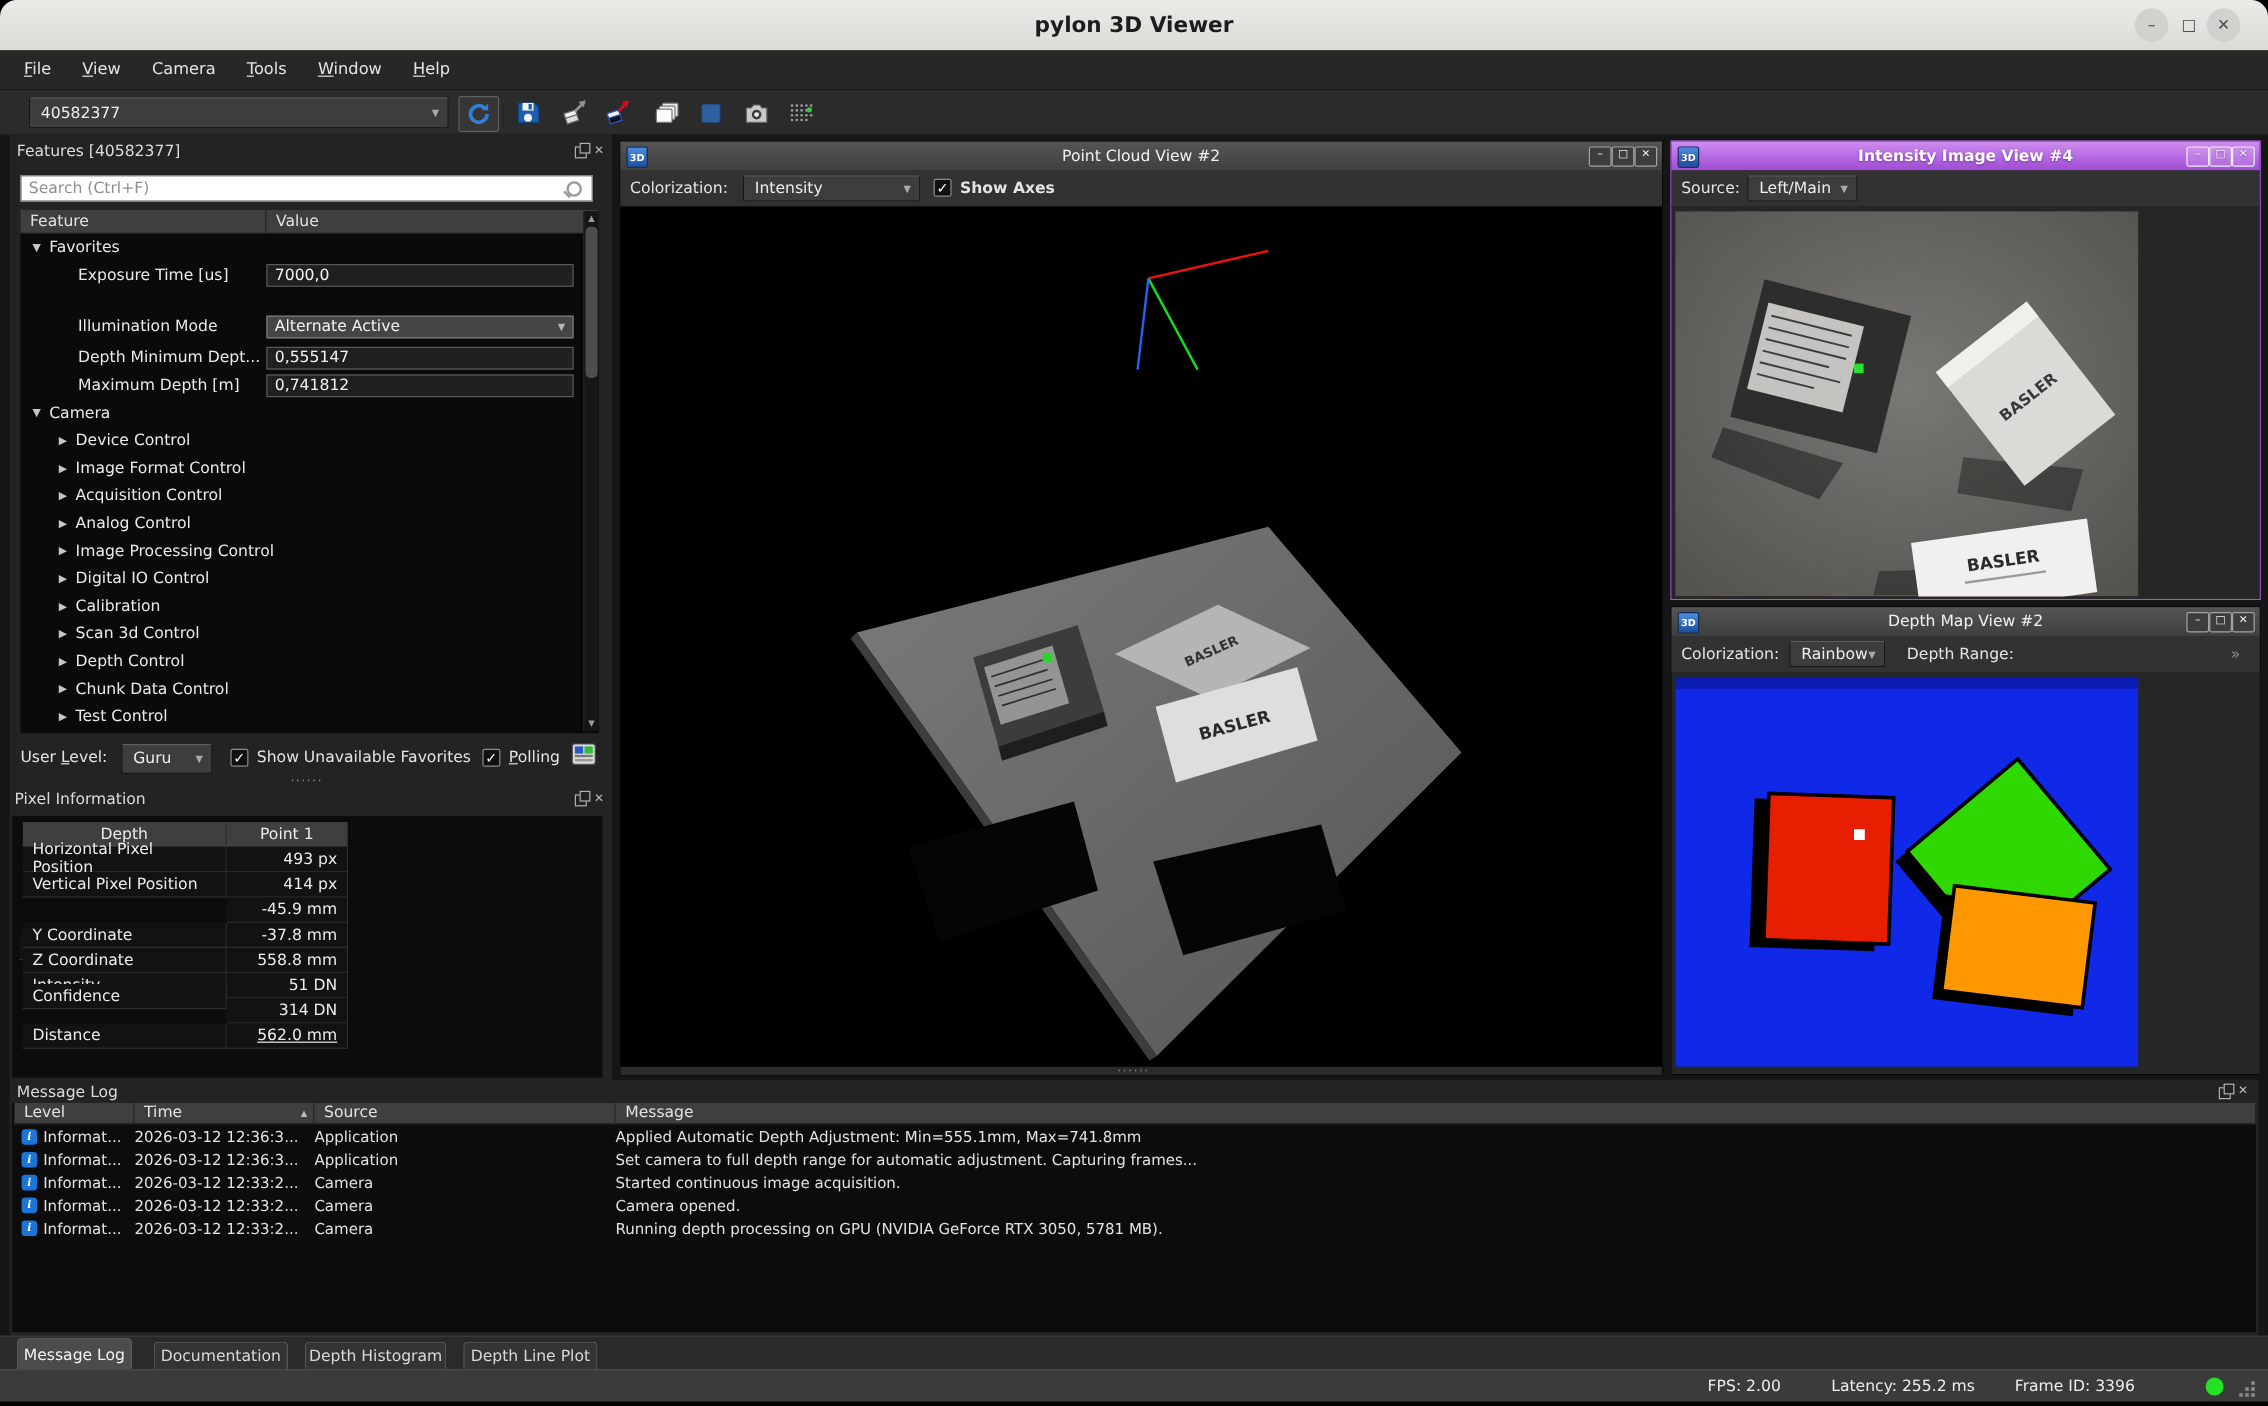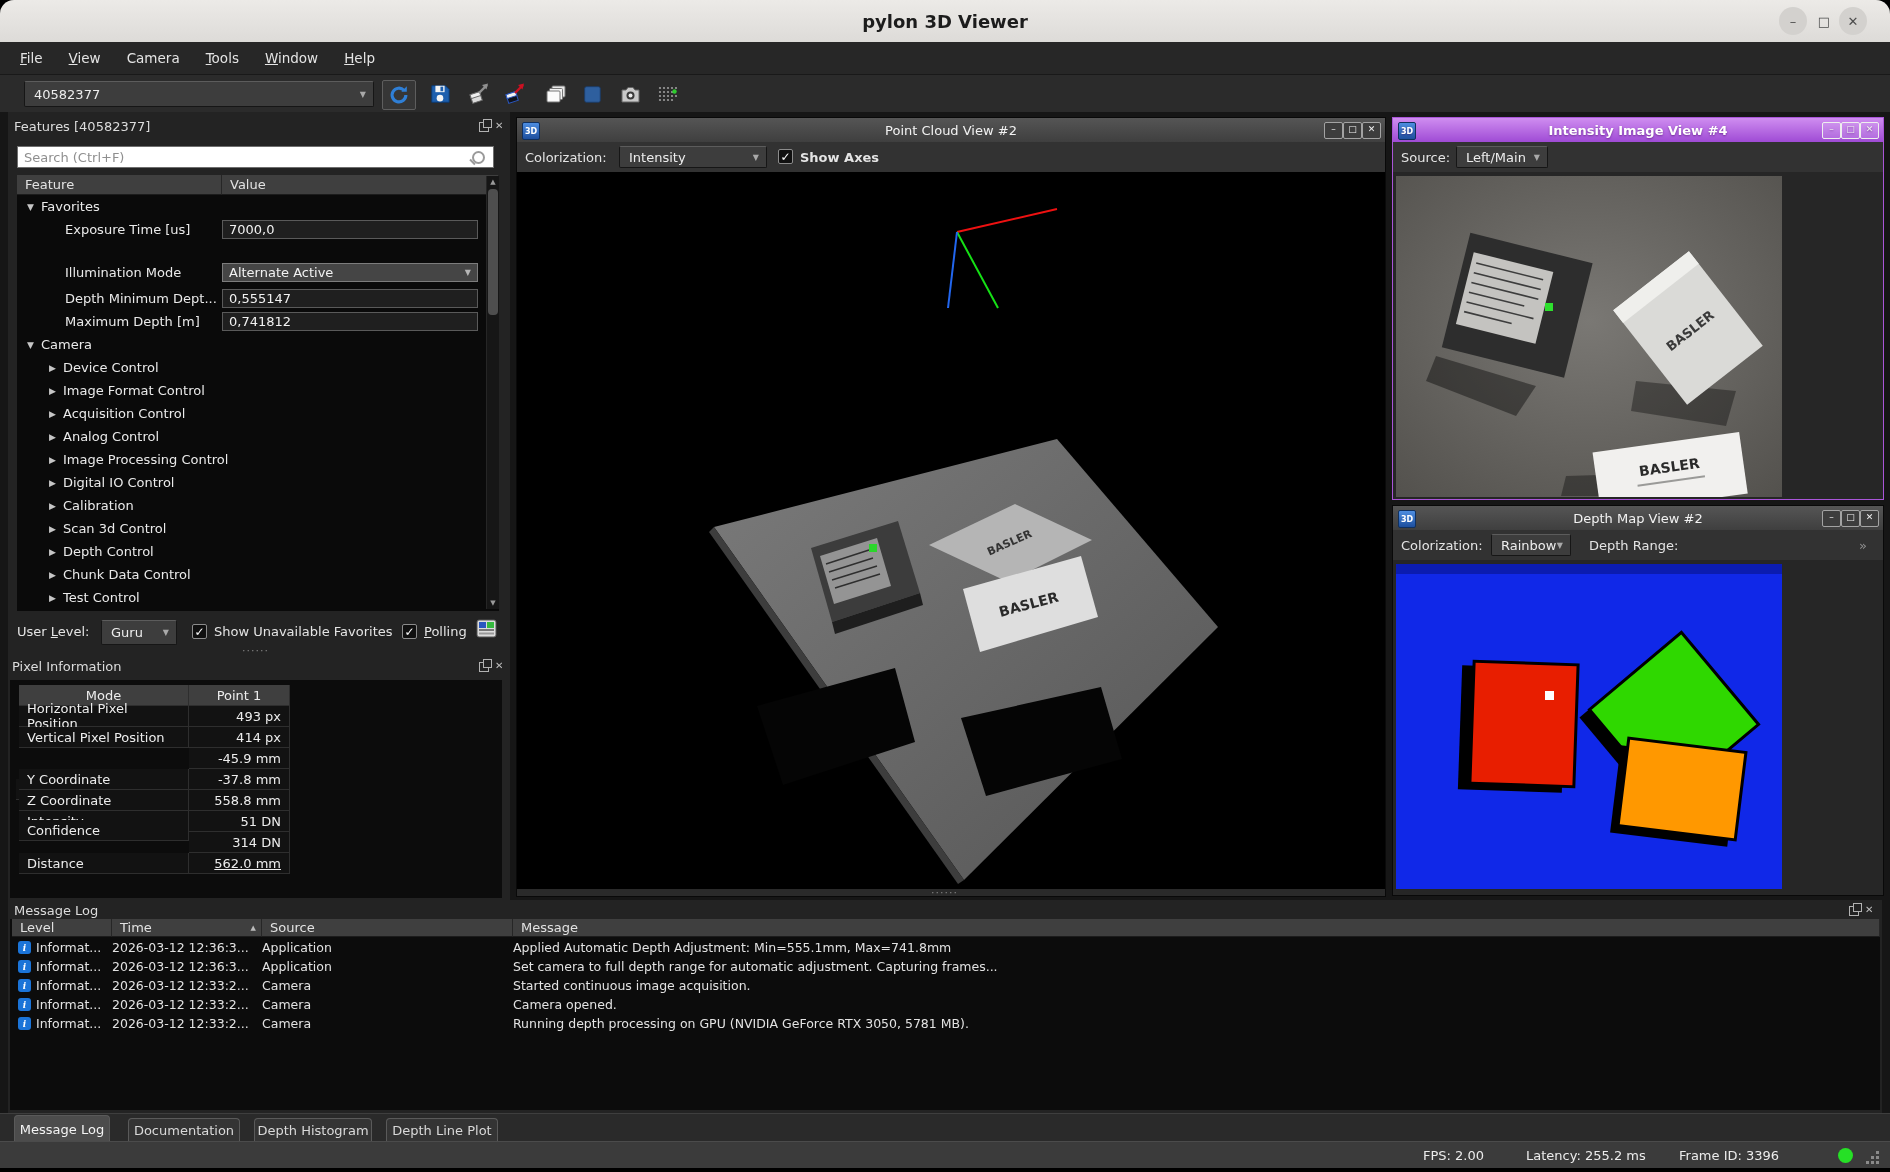--- a/index.html
+++ b/index.html
@@ -310,21 +310,21 @@
         </svg></div>
 
   <div class="dots" style="left:242px;top:644px;">······</div>
 
   <div class="dock-title" style="left:12px;top:659px;">Pixel Information</div>
   <div class="ico-float" style="left:479px;top:662px;">
         <span></span>
       </div>
   <div class="ico-close" style="left:495px;top:661px;">✕</div>
   <div class="panel" style="left:10px;top:680px;width:492px;height:218px;background:#0c0c0c;"></div>
-  <div class="pcell hd" style="left:19px;top:685px;width:170px;height:21px;">Mode</div>
+  <div class="pcell hd" style="left:19px;top:685px;width:170px;height:21px;">Depth</div>
   <div class="pcell hd" style="left:189px;top:685px;width:101px;height:21px;">Point 1</div>
   <div class="pcell" style="left:19px;top:706px;width:170px;height:21px;">Horizontal Pixel Position</div>
   <div class="pcell val" style="left:189px;top:706px;width:101px;height:21px;">493 px</div>
   <div class="pcell" style="left:19px;top:727px;width:170px;height:21px;">Vertical Pixel Position</div>
   <div class="pcell val" style="left:189px;top:727px;width:101px;height:21px;">414 px</div>
   <div class="pcell" style="left:16px;top:748px;width:170px;height:21px;margin-top:31px;">X Coordinate</div>
   <div class="pcell val" style="left:189px;top:748px;width:101px;height:21px;">-45.9 mm</div>
   <div class="pcell" style="left:19px;top:769px;width:170px;height:21px;">Y Coordinate</div>
   <div class="pcell val" style="left:189px;top:769px;width:101px;height:21px;">-37.8 mm</div>
   <div class="pcell" style="left:19px;top:790px;width:170px;height:21px;">Z Coordinate</div>

